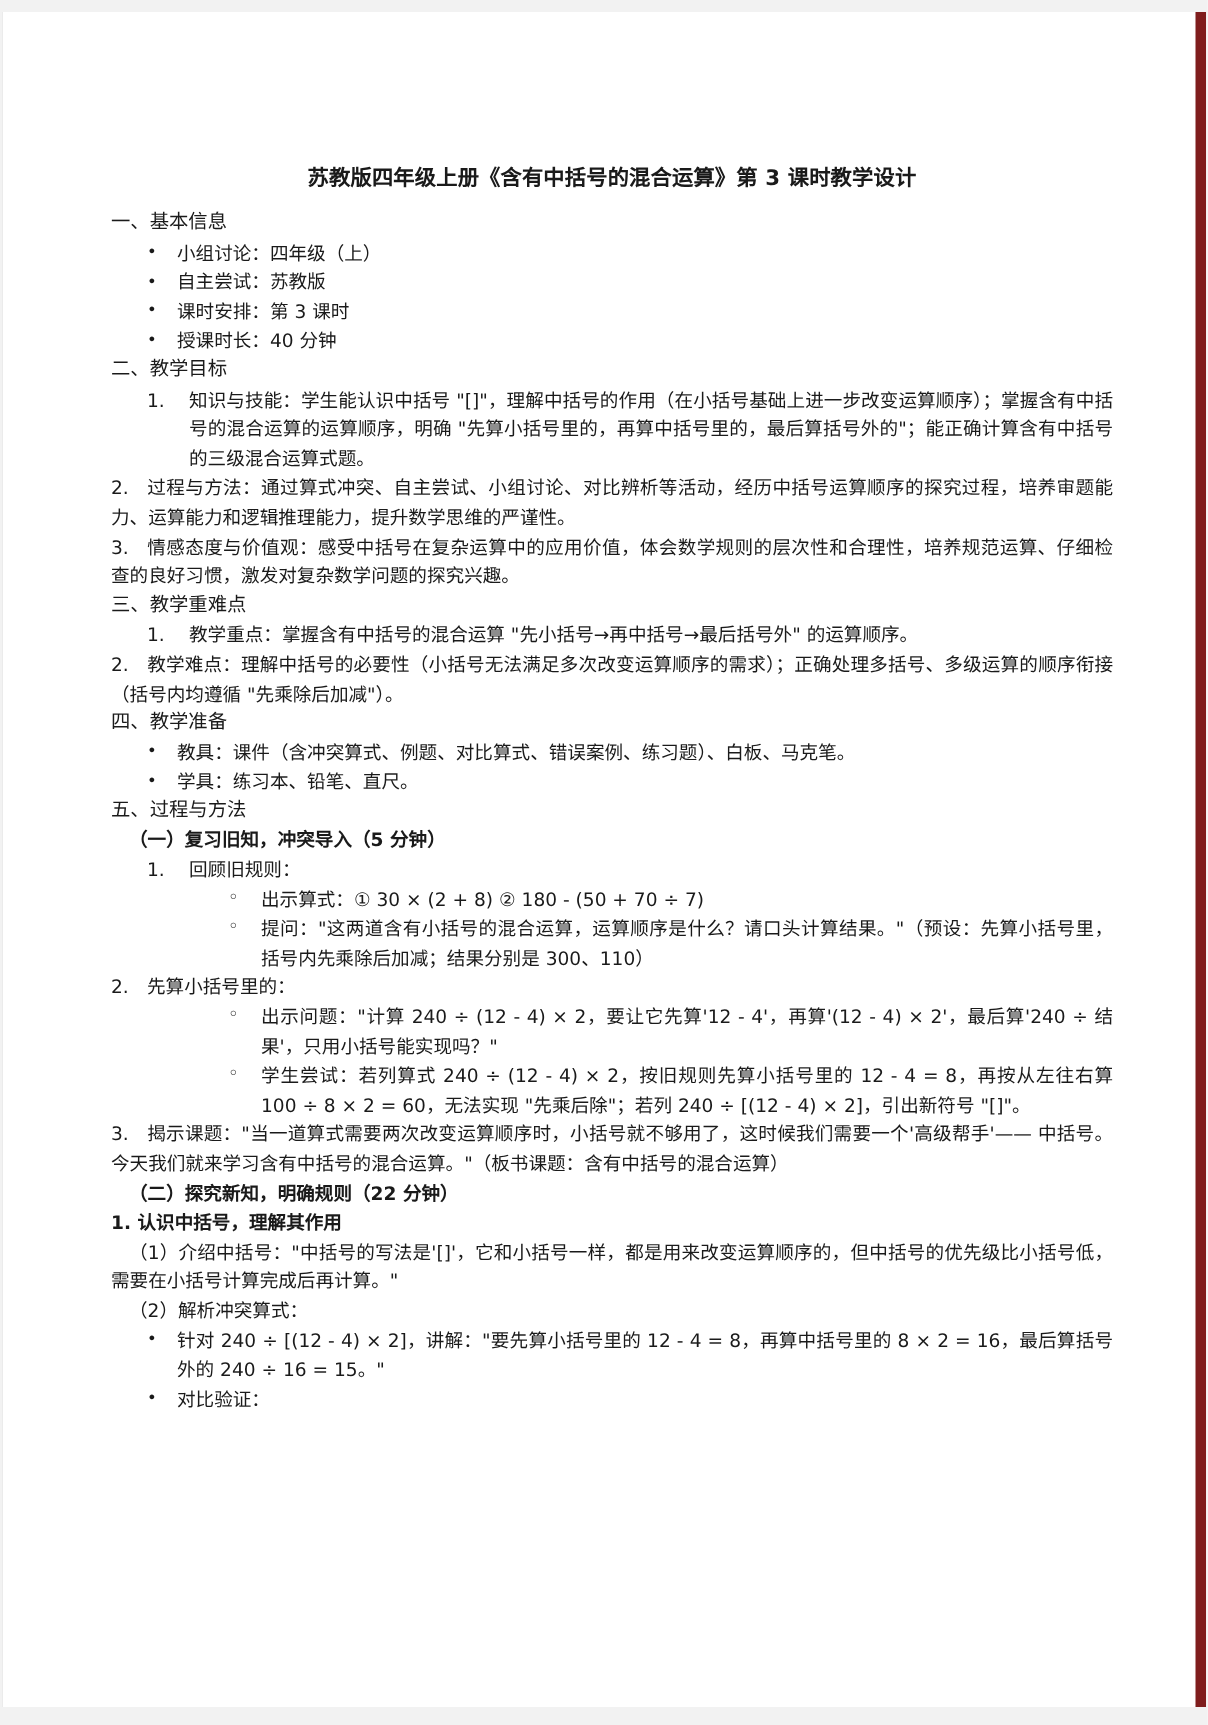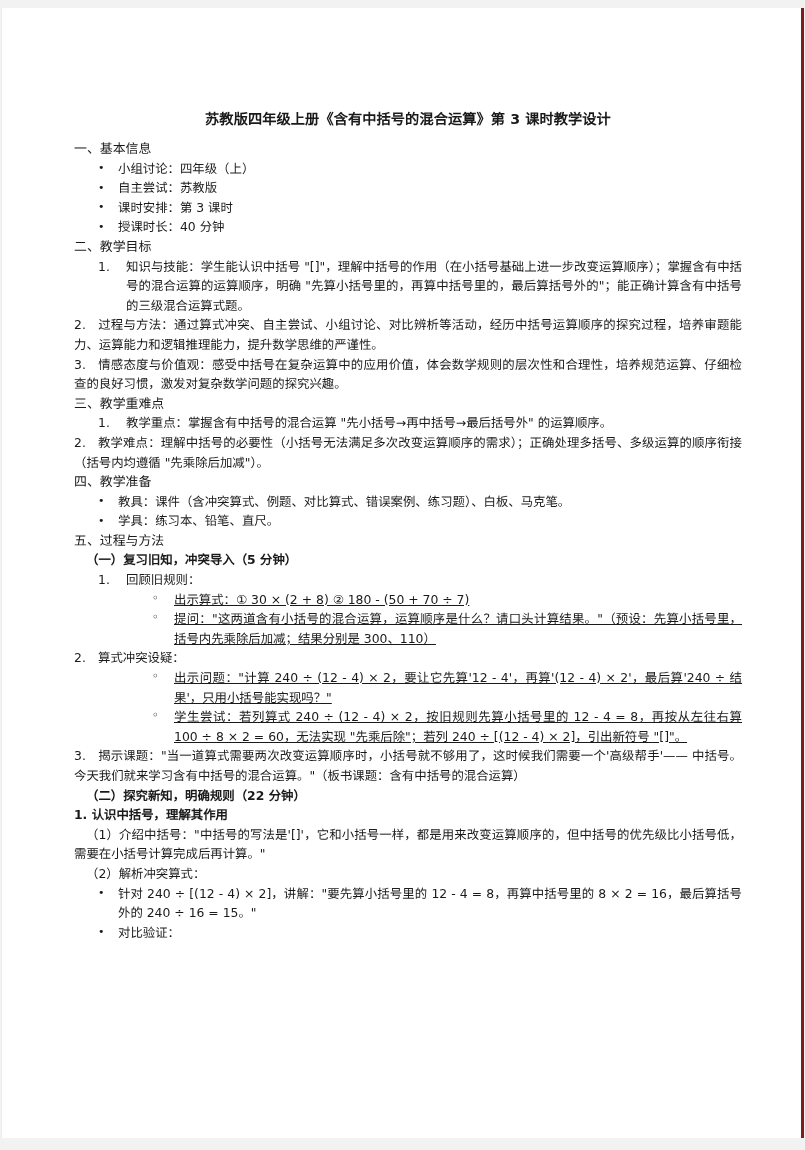--- a/index.html
+++ b/index.html
@@ -16,21 +16,21 @@
   }
   .page {
     position: absolute;
     left: 1px;
     top: 8px;
     width: 803px;
     height: 1130px;
     background: #ffffff;
     box-sizing: border-box;
     border-left: 1px solid #ebebeb;
-    border-right: 3px solid #7f1d1d;
+    border-right: 7px solid #7f1d1d;
     overflow: hidden;
   }
   .content {
     position: absolute;
     left: 72px;
     top: 100px;
     width: 668px;
     color: #1a1a1a;
     font-size: 12.4px;
     line-height: 19.6px;
@@ -102,21 +102,20 @@
   
   ul.lvl2 {
     list-style: none;
     margin: 0;
     padding: 0;
   }
   ul.lvl2 > li {
     position: relative;
     padding-left: 100px;
     line-height: 19.6px;
-    text-decoration: underline;
   }
   ul.lvl2 > li::before {
     content: "\25E6";
     position: absolute;
     left: 78px;
     top: -1px;
     font-size: 12px;
   }
   .sub-head {
     margin: 0;
@@ -182,21 +181,21 @@
 
     <div class="num-item">
       <span class="num">1.</span><span>回顾旧规则：</span>
     </div>
     <ul class="lvl2">
       <li>出示算式：① 30 × (2 + 8) ② 180 - (50 + 70 ÷ 7)</li>
       <li>提问："这两道含有小括号的混合运算，运算顺序是什么？请口头计算结果。"（预设：先算小括号里，括号内先乘除后加减；结果分别是 300、110）</li>
     </ul>
 
     <div class="num-flat">
-      <span class="num">2.</span><span>算式冲突设疑：</span>
+      <span class="num">2.</span><span>先算小括号里的：</span>
     </div>
     <ul class="lvl2">
       <li>出示问题："计算 240 ÷ (12 - 4) × 2，要让它先算'12 - 4'，再算'(12 - 4) × 2'，最后算'240 ÷ 结果'，只用小括号能实现吗？"</li>
       <li>学生尝试：若列算式 240 ÷ (12 - 4) × 2，按旧规则先算小括号里的 12 - 4 = 8，再按从左往右算 100 ÷ 8 × 2 = 60，无法实现 "先乘后除"；若列 240 ÷ [(12 - 4) × 2]，引出新符号 "[]"。</li>
     </ul>
 
     <div class="num-flat">
       <span class="num">3.</span><span>揭示课题："当一道算式需要两次改变运算顺序时，小括号就不够用了，这时候我们需要一个'高级帮手'—— 中括号。今天我们就来学习含有中括号的混合运算。"（板书课题：含有中括号的混合运算）</span>
     </div>
 

